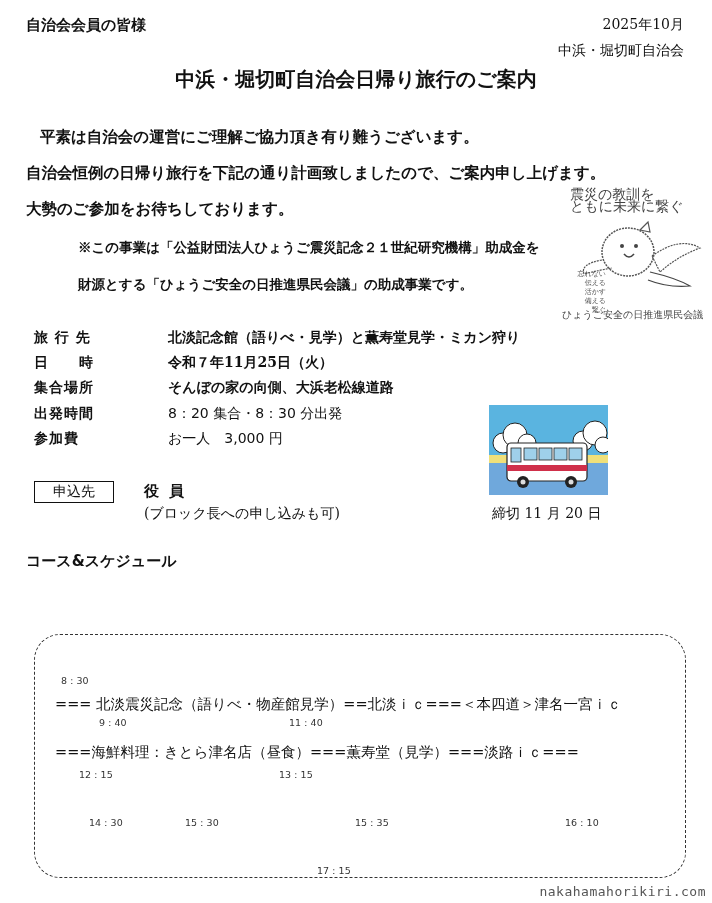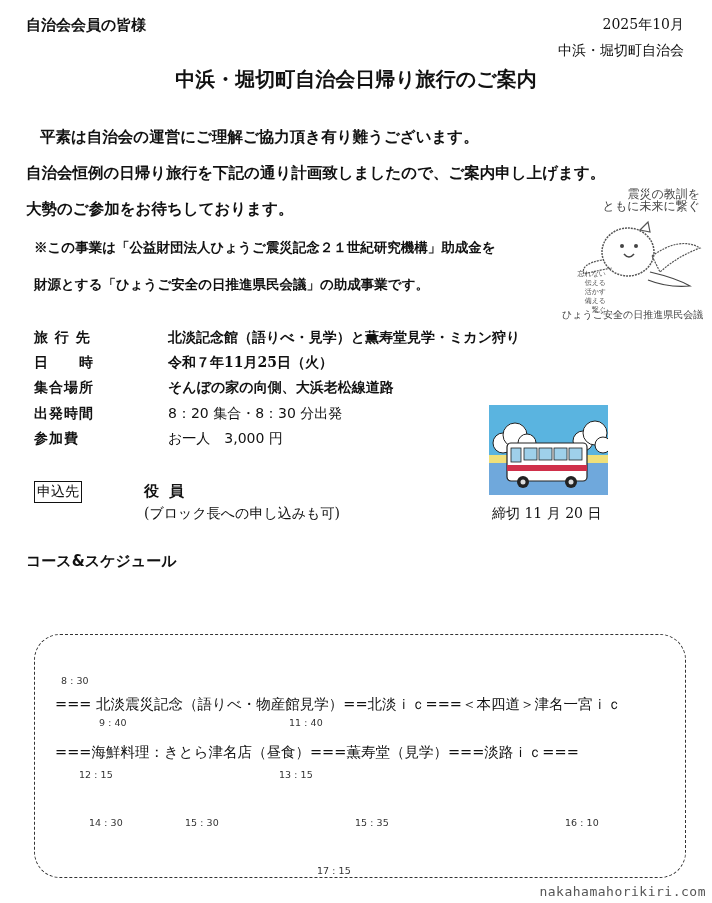--- a/index.html
+++ b/index.html
@@ -15,42 +15,42 @@
 
   #addressee { left: 26px; top: 16px; font-size: 15px; }
   #date { right: 28px; top: 16px; font-size: 14px; }
   #org { right: 28px; top: 42px; font-size: 14px; }
   #title { left: 0; width: 712px; text-align: center; top: 66px; font-size: 20px; }
 
   .para { font-size: 15.5px; font-weight: bold; }
   #p1 { left: 40px; top: 127px; }
   #p2 { left: 26px; top: 163px; text-align: center; }
   #p3 { left: 26px; top: 199px; }
-  .note { font-size: 13.5px; font-weight: bold; }
+  .note { font-size: 13.5px; font-weight: bold; margin-left: 44px; }
   #n1 { left: 34px; top: 239px; }
   #n2 { left: 34px; top: 276px; }
 
   
   #logo { left: 560px; top: 186px; width: 150px; height: 140px; }
-  #logo .slogan { position: absolute; left: 10px; top: 2px; width: 130px; text-align: right; font-size: 12px; color: #444; line-height: 12px; }
+  #logo .slogan { position: absolute; left: 10px; top: 2px; width: 130px; text-align: left; font-size: 14px; color: #444; line-height: 12px; }
   #logo .side { position: absolute; left: 6px; top: 84px; font-size: 7px; color: #555; line-height: 9px; text-align: right; width: 40px; }
   #logo .footer { position: absolute; left: 2px; top: 122px; font-size: 10px; color: #444; white-space: nowrap; }
 
   
   .dt-row { position: absolute; left: 34px; font-size: 14px; font-weight: bold; }
   .dt-label { display: inline-block; width: 110px; letter-spacing: 1px; }
   .dt-value { display: inline-block; margin-left: 24px; }
   #r1 { top: 329px; }
   #r2 { top: 354px; }
   #r3 { top: 379px; }
   #r4 { top: 405px; }
   #r5 { top: 430px; }
   #r4 .dt-value, #r5 .dt-value { font-family: "DejaVu Sans", "Liberation Sans", sans-serif; font-weight: normal; }
 
-  #apply-box { left: 34px; top: 481px; border: 1.5px solid #111; padding: 0 2px; font-size: 14px; line-height: 20px; font-family: Liberation Mono, monospace; }
+  #apply-box { left: 34px; top: 481px; border: 1.5px solid #111; padding: 0 18px; font-size: 14px; line-height: 20px; font-family: Liberation Mono, monospace; }
   #apply-to { left: 144px; top: 482px; font-size: 15px; font-weight: bold; letter-spacing: 10px; }
   #apply-note { left: 144px; top: 505px; font-size: 14px; }
   #deadline { left: 492px; top: 505px; font-size: 14px; }
 
   #bus { left: 489px; top: 405px; width: 119px; height: 90px; }
 
   #course-title { left: 26px; top: 552px; font-size: 15px; font-weight: bold; }
 
   
   #schedule { position: absolute; left: 34px; top: 634px; width: 652px; height: 244px;

